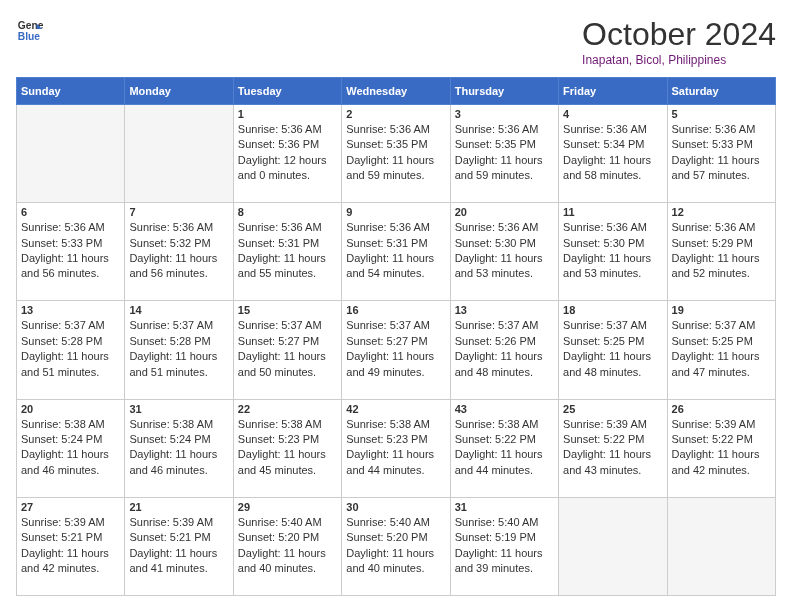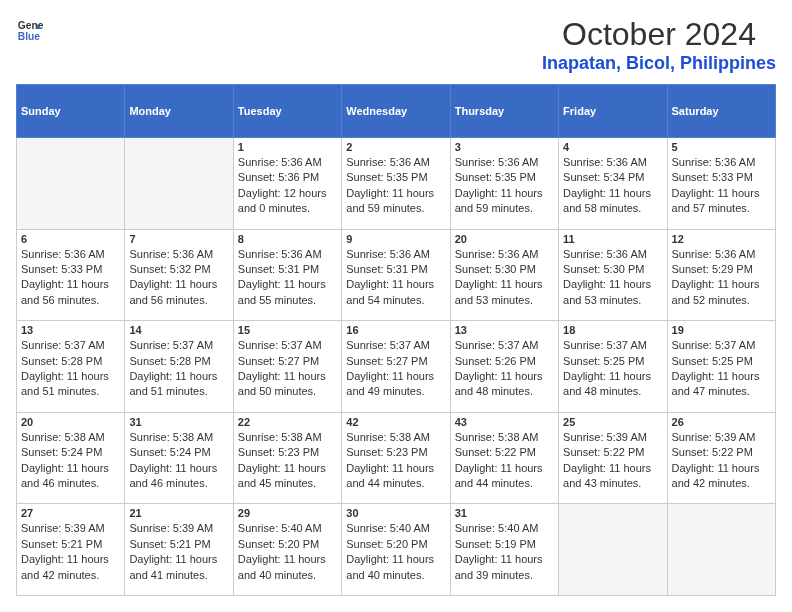--- a/index.html
+++ b/index.html
@@ -26,45 +26,44 @@
     .logo {
       display: flex;
       align-items: center;
       gap: 4px;
     }
     .logo-icon {
       width: 28px;
       height: 28px;
     }
     .title-block {
-      text-align: center;
+      text-align: left;
     }
     .month-title {
       font-size: 32px;
       font-weight: normal;
       color: #333;
     }
     .location-title {
-      font-size: 18px;
-      color: #1d4ed8;
-      font-weight: bold;
+      font-size: 12px;
+      color: #701a75;
     }
     .calendar {
       flex: 1;
       border: 1px solid #ccc;
       border-collapse: collapse;
       width: 100%;
       table-layout: fixed;
     }
     .calendar th {
       background: #3a6bc4;
       color: #fff;
       font-size: 11px;
       font-weight: bold;
-      padding: 20px 4px;
+      padding: 7px 4px;
       text-align: left;
       border: 1px solid #5080d0;
     }
     .calendar td {
       border: 1px solid #ccc;
       vertical-align: top;
       padding: 3px 4px;
       font-size: 9px;
       color: #333;
       height: 80px;

